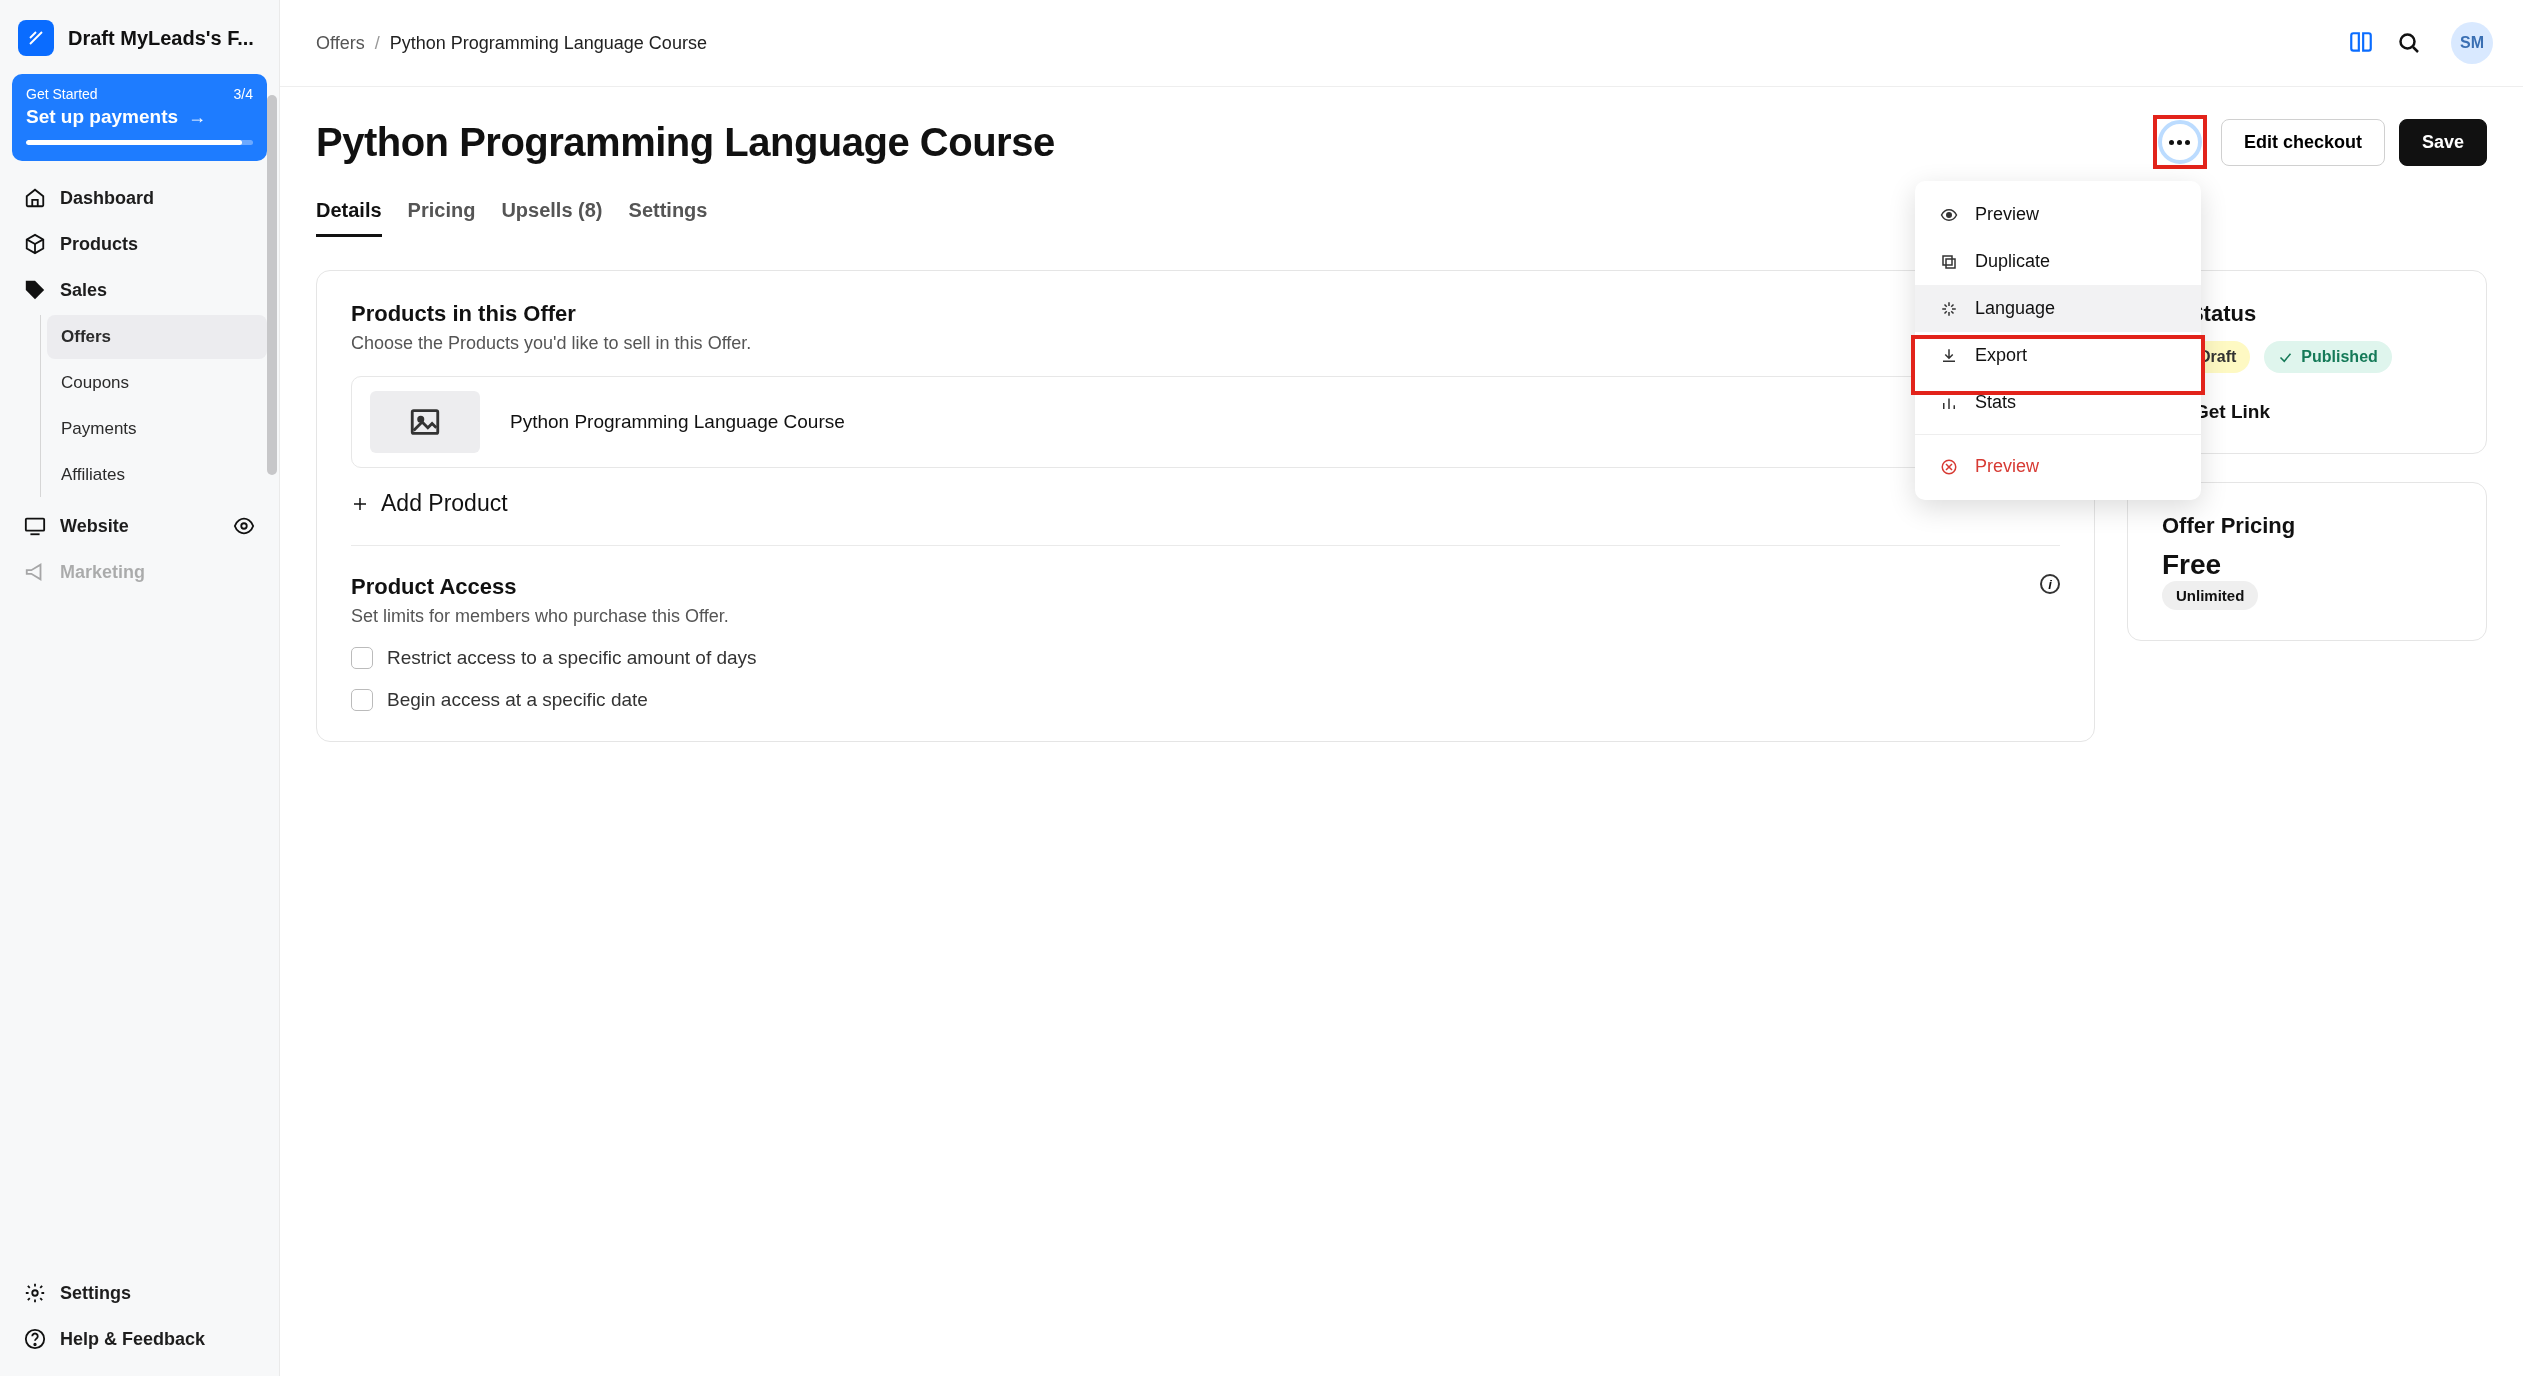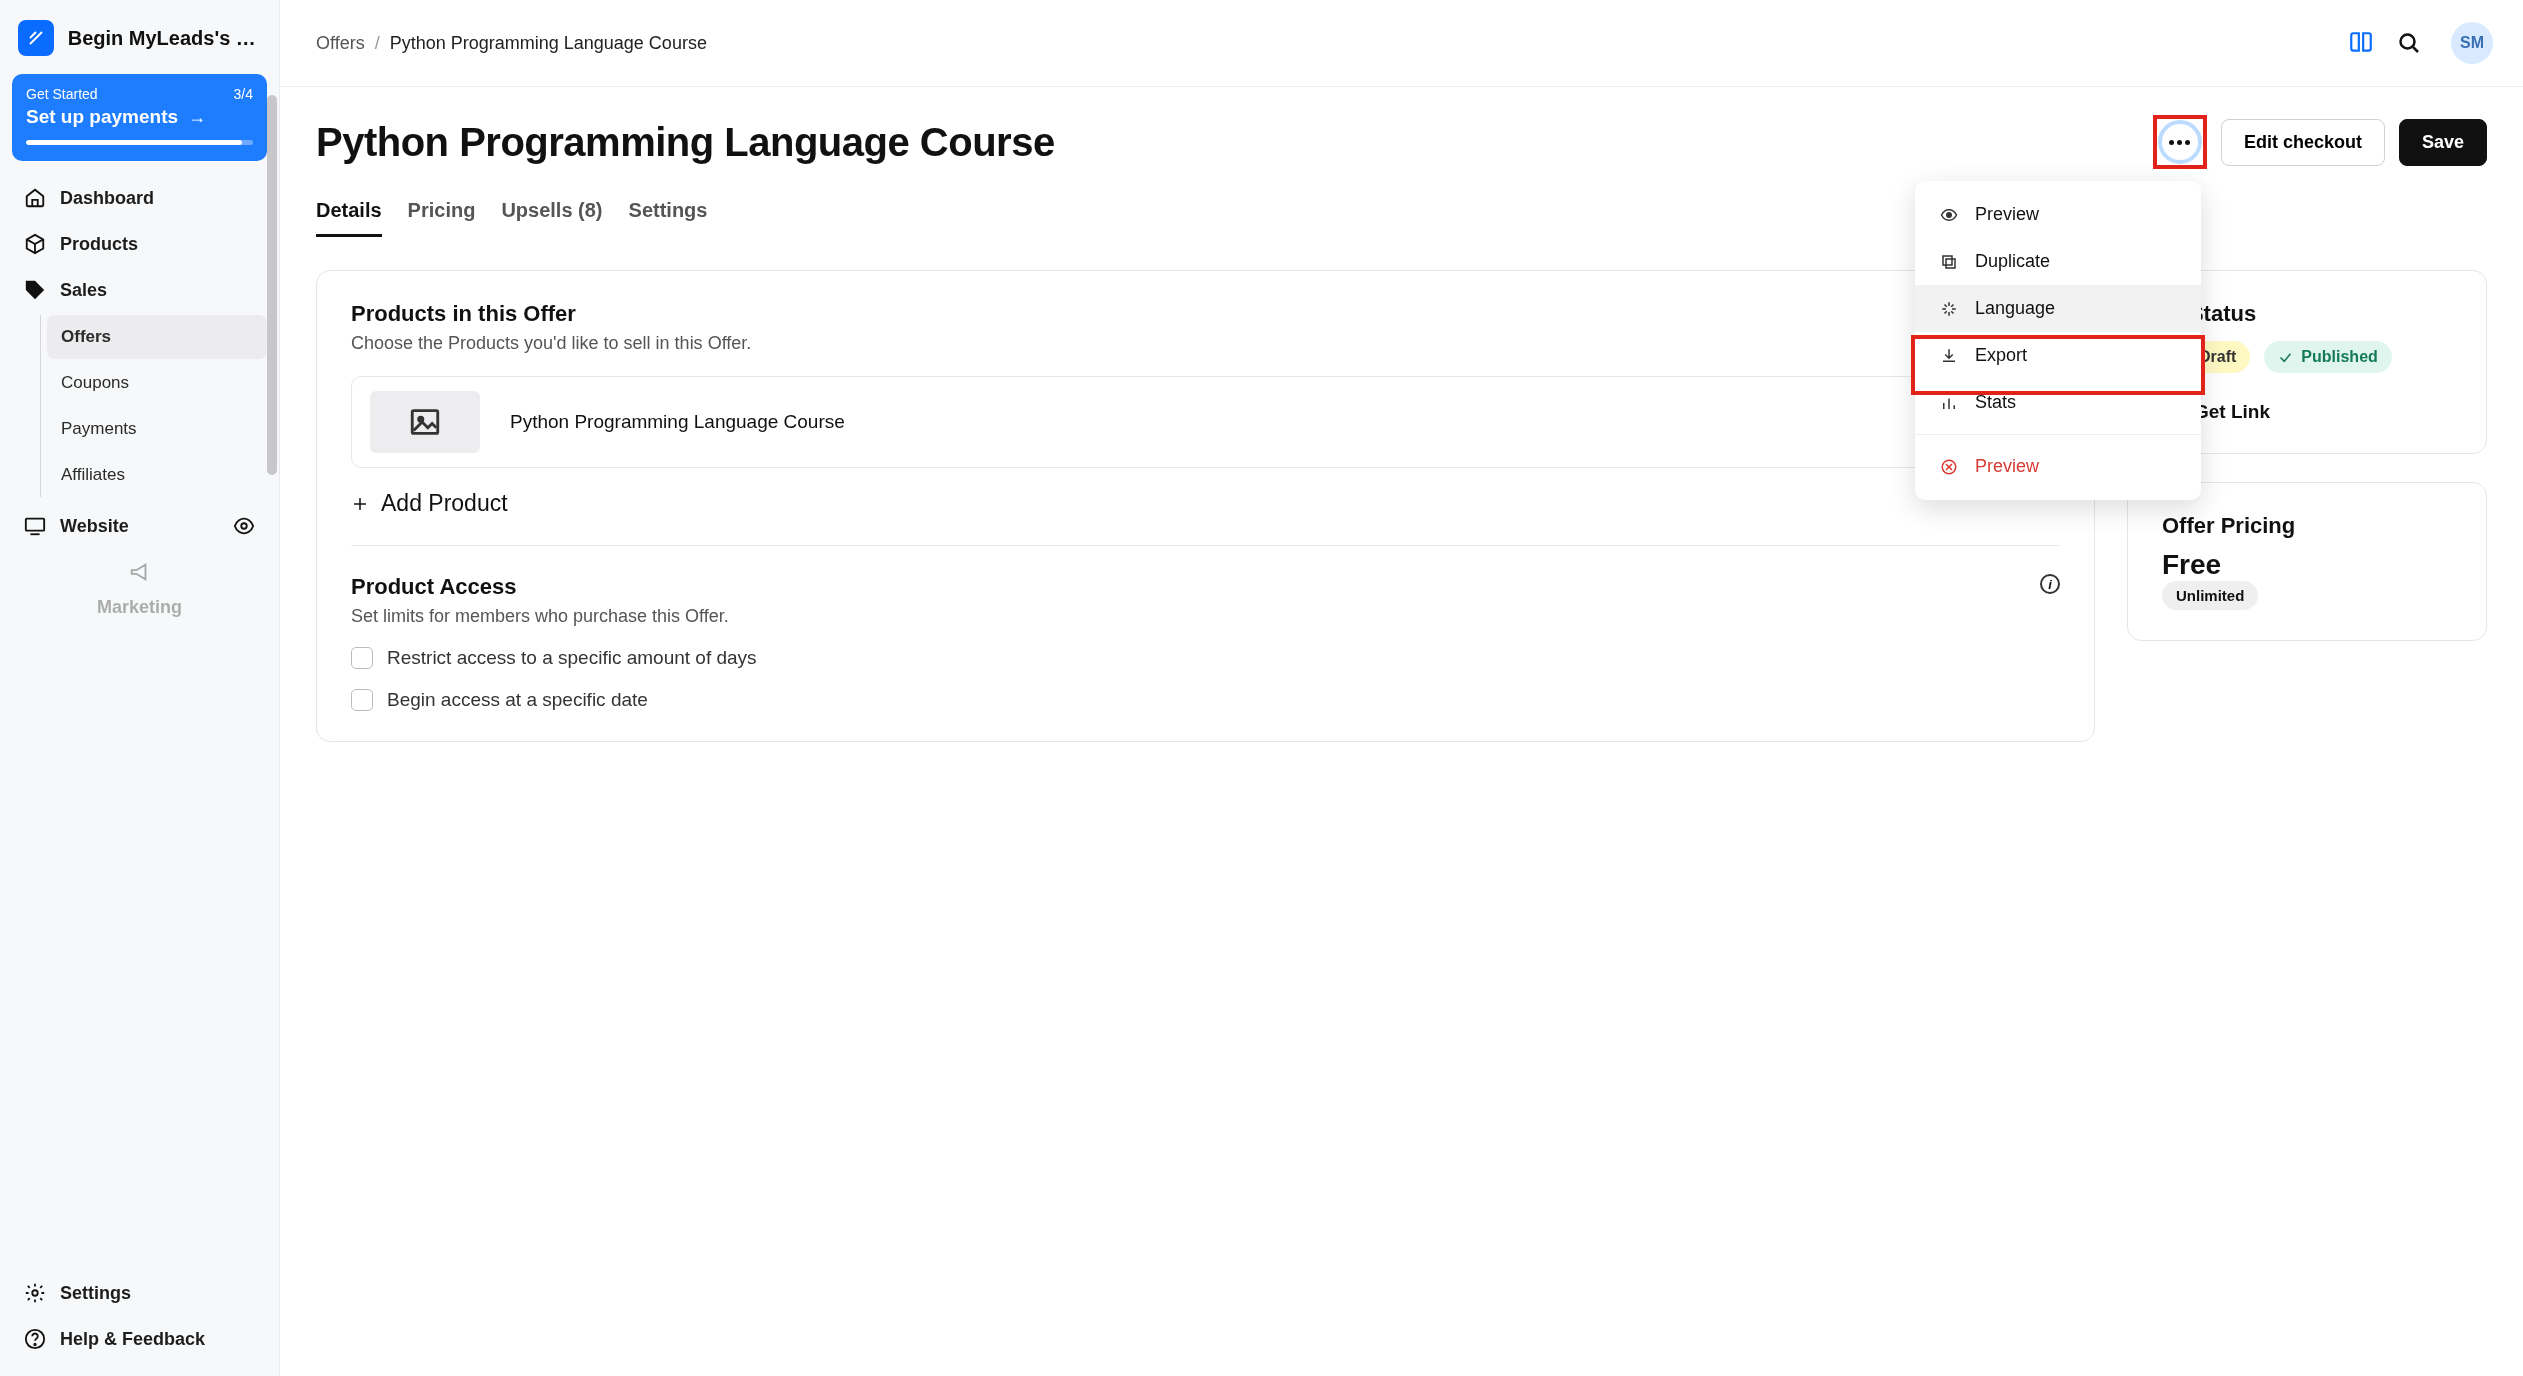--- a/index.html
+++ b/index.html
@@ -18,21 +18,21 @@
 .gs-arrow { font-size:18px; }
 .gs-bar { height:5px; background:rgba(255,255,255,0.35); border-radius:3px; margin-top:12px; overflow:hidden; }
 .gs-bar-fill { height:100%; background:#fff; border-radius:3px; width:95%; }
 
 .nav { flex:1; overflow-y:auto; padding: 0 12px; position:relative; }
 .nav-item { display:flex; align-items:center; gap:14px; padding:12px 12px; border-radius:8px; cursor:pointer; font-size:18px; font-weight:600; color:#1d1d1d; }
 .nav-item .icon { width:22px; height:22px; display:flex; align-items:center; justify-content:center; }
 .nav-sub { margin-left: 28px; border-left: 1px solid #d6d6d6; padding-left: 6px; margin-bottom:6px; }
 .nav-sub-item { padding: 12px 14px; font-size:17px; color:#2b2b2b; border-radius:8px; cursor:pointer; margin:2px 0; }
 .nav-sub-item.active { background:#ececef; font-weight:600; }
-.nav-item.marketing { opacity:0.35;flex-direction:column; }
+.nav-item.marketing { opacity:0.35; }
 .eye-icon { margin-left:auto; color:#222; }
 
 .sidebar-footer { border-top: 1px solid transparent; padding: 6px 12px 14px 12px; }
 .sidebar-inner-scrollbar { position:absolute; right:0; top:95px; width:12px; height:570px; background:transparent; }
 .scroll-thumb { width:10px; height:380px; background:#c7c7c9; border-radius:5px; margin-top:0; }
 
 
 .main { flex:1; display:flex; flex-direction:column; overflow:hidden; }
 .topbar { display:flex; align-items:center; padding: 22px 30px 22px 36px; gap:20px; border-bottom:1px solid #eee; }
 .breadcrumb { font-size:18px; color:#555; display:flex; gap:10px; align-items:center; }
@@ -102,21 +102,21 @@
 
 <div class="app">
 
   <div class="sidebar">
     <div class="sidebar-header">
       <div class="brand-logo">
         <svg width="18" height="18" viewBox="0 0 24 24" fill="none" stroke="#fff" stroke-width="2.5">
             <path d="M4 12 L12 4 M4 20 L20 4"></path>
           </svg>
       </div>
-      <div class="brand-name">Begin MyLeads's F...</div>
+      <div class="brand-name">Draft MyLeads's F...</div>
     </div>
 
     <div class="get-started">
       <div class="gs-top">
         <span>Get Started</span>
         <span>3/4</span>
       </div>
       <div class="gs-main">
         <span>Set up payments</span>
         <span class="gs-arrow">→</span>

